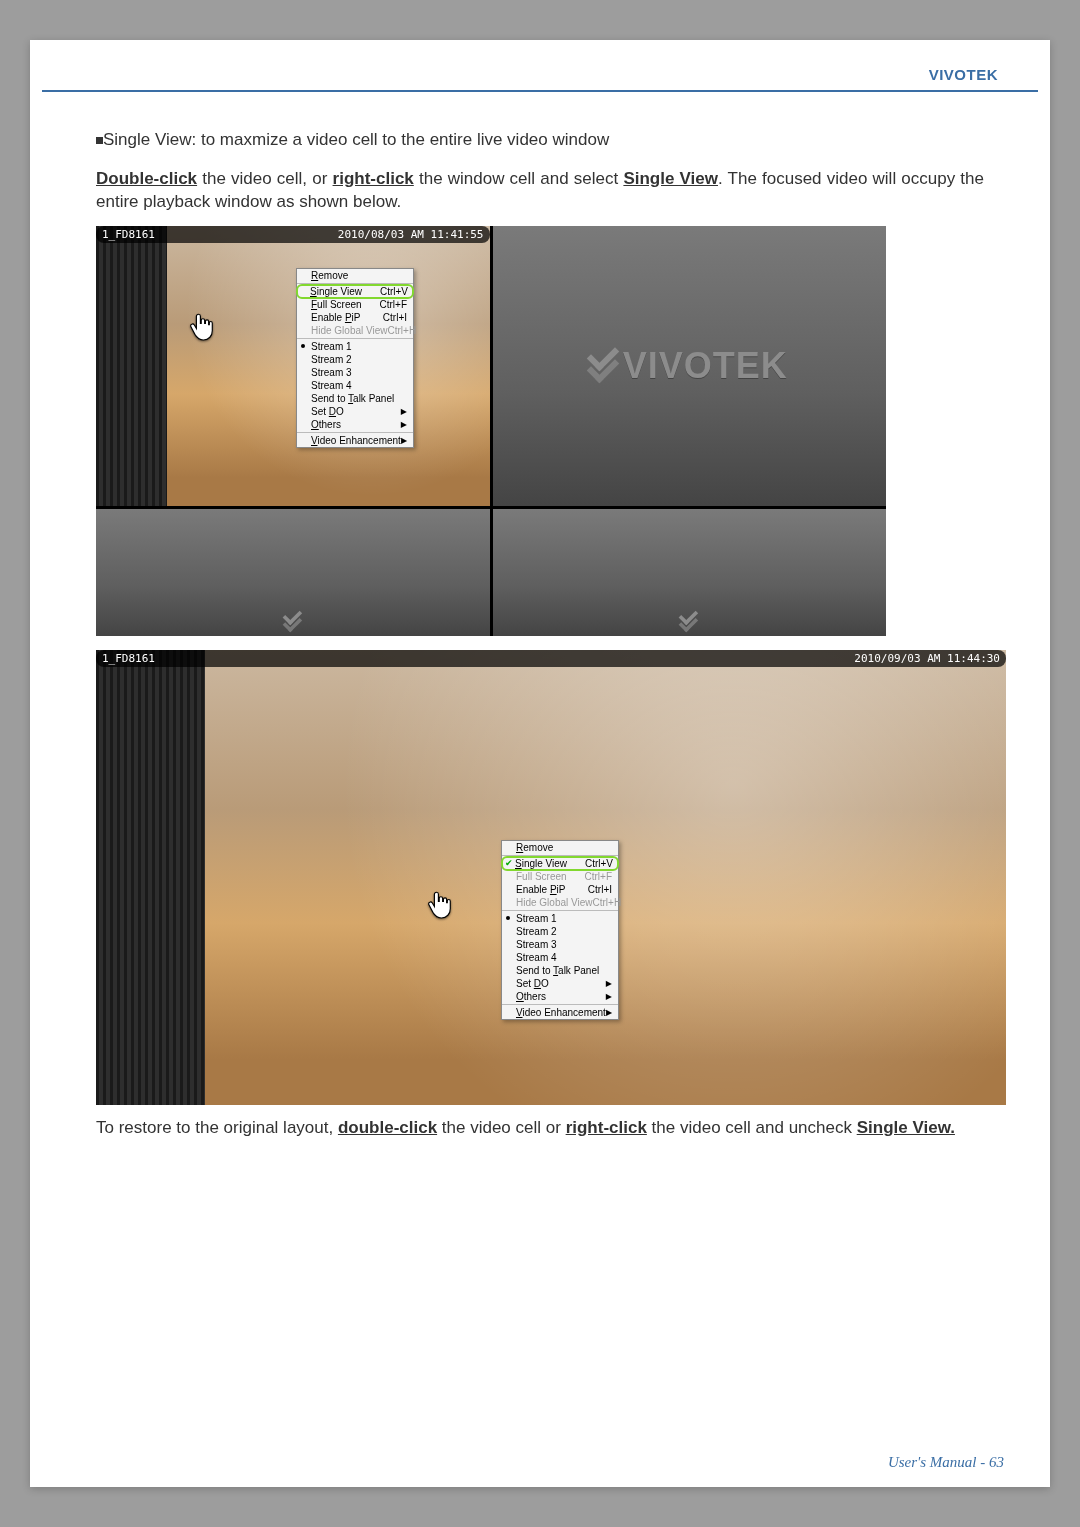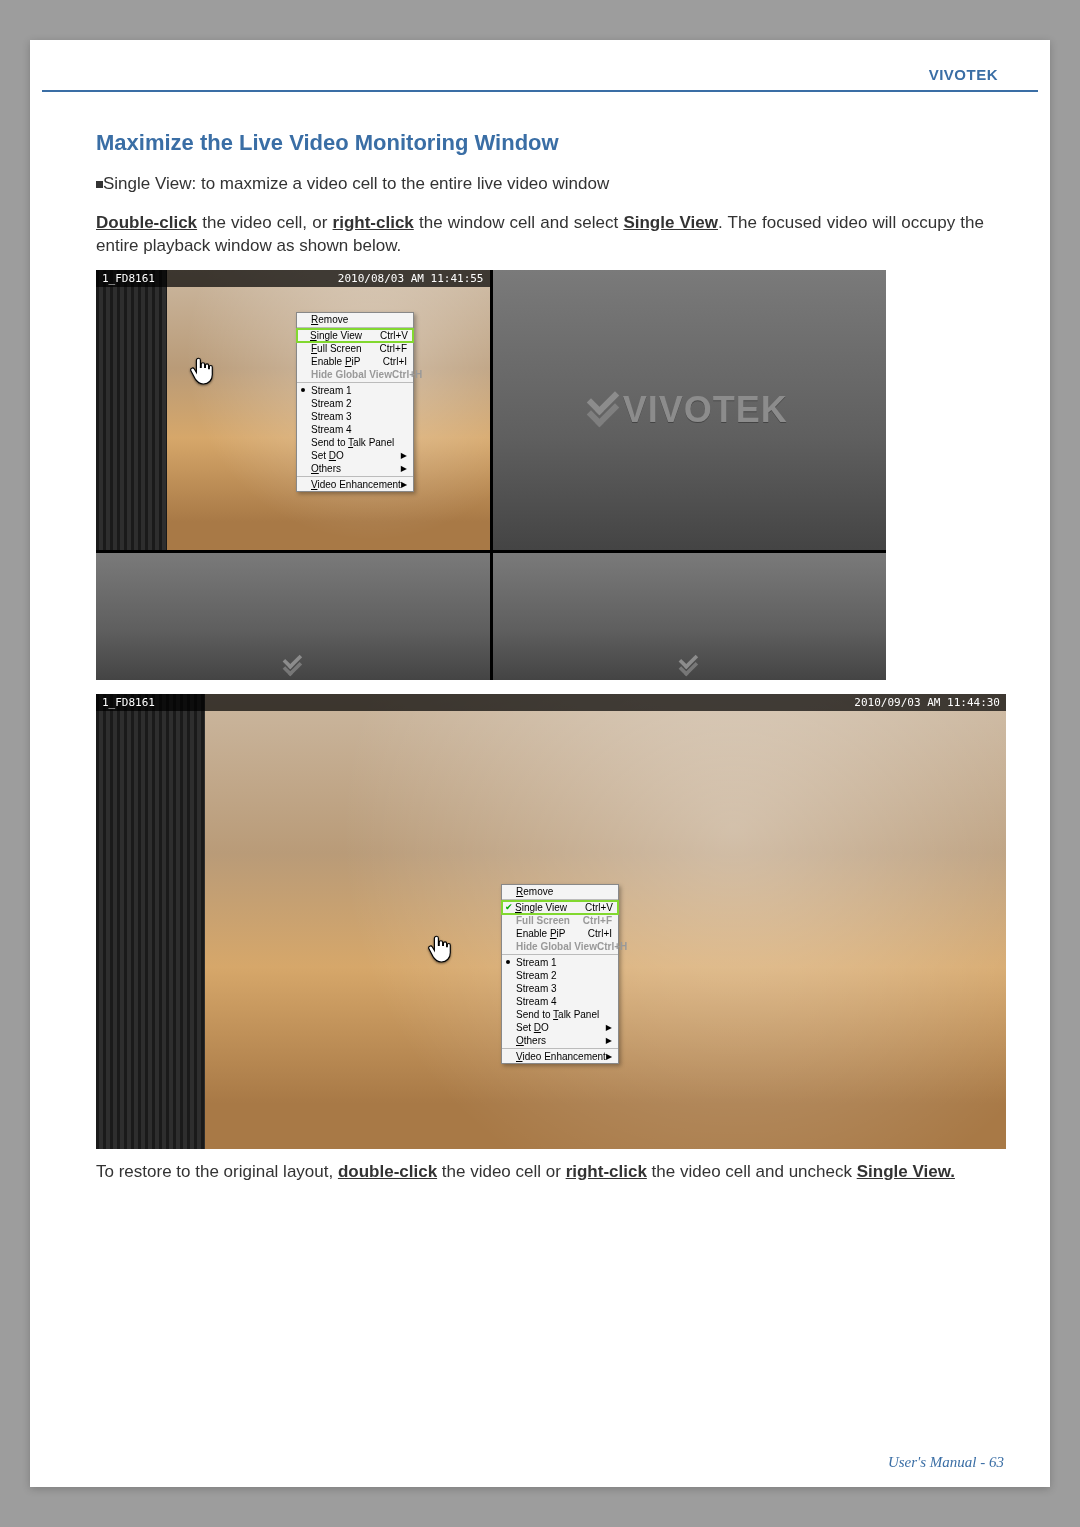--- a/index.html
+++ b/index.html
@@ -62,20 +62,21 @@
     gap: 3px;
     background: #000;
   }
   .cell { position: relative; background: #5b5b5b; overflow: hidden; }
   .cell .topbar {
     position: absolute; top: 0; left: 0; right: 0;
     background: rgba(0,0,0,.7); color: #fff;
     font-family: monospace; font-size: 11px;
     display: flex; justify-content: space-between;
     padding: 2px 6px;
+    border-radius: 8px;
   }
   .room-bg {
     position: absolute; inset: 0;
     background:
       radial-gradient(circle at 70% 30%, rgba(255,255,255,.35), transparent 55%),
       linear-gradient(180deg, #cbb79f 0%, #b99b78 35%, #d6a76a 60%, #a87946 90%);
   }
   .room-bg::before {
     content: ""; position: absolute; left: 0; top: 0; bottom: 0; width: 18%;
     background: repeating-linear-gradient(90deg, #1a1a1a 0 3px, #2e2e2e 3px 7px);
@@ -111,22 +112,23 @@
     color: #000;
     width: 118px;
     box-shadow: 2px 2px 4px rgba(0,0,0,.3);
   }
   .ctx-sep { height: 1px; background: #bbb; margin: 1px 0; }
   .ctx-item {
     display: flex; justify-content: space-between; align-items: center;
     padding: 1px 6px 1px 14px;
     position: relative;
     white-space: nowrap;
-  }
-  .ctx-item.disabled { color: #999; font-weight: bold; }
+    border-radius: 6px;
+  }
+  .ctx-item.disabled { color: #999; }
   .ctx-item .arrow { font-size: 8px; }
   .ctx-dot { position: absolute; left: 4px; top: 50%; transform: translateY(-50%); width:4px; height:4px; background:#000; border-radius:50%; }
   .ctx-check { position: absolute; left:2px; color:#0a0; font-size:9px; top:0; }
   .hl-box { border: 2px solid #82d82f; margin: -1px; padding: 0 4px 0 12px; }
   .cursor-hand {
     position: absolute; width: 28px; height: 32px;
     pointer-events: none;
   }
   .cursor-hand svg { filter: drop-shadow(0 1px 1px rgba(0,0,0,.5)); }
 
@@ -155,21 +157,20 @@
 <body>
 
 <div class="page">
 
   <div class="header-band">
     <span class="brand">VIVOTEK</span>
   </div>
 
   <div class="content">
 
-    <h2 class="section-title">Maximize the Live Video Monitoring Window</h2>
 
     <div class="bullet-row">
       <span class="bullet"></span>
       <span>Single View: to maxmize a video cell to the entire live video window</span>
     </div>
 
     <p class="para spaced">
       <b>Double-click</b><span> the video cell, or </span><b>right-click</b><span> the window cell and select </span><b>Single View</b><span>. The focused video will occupy the entire playback window as shown below.</span>
     </p>
 

